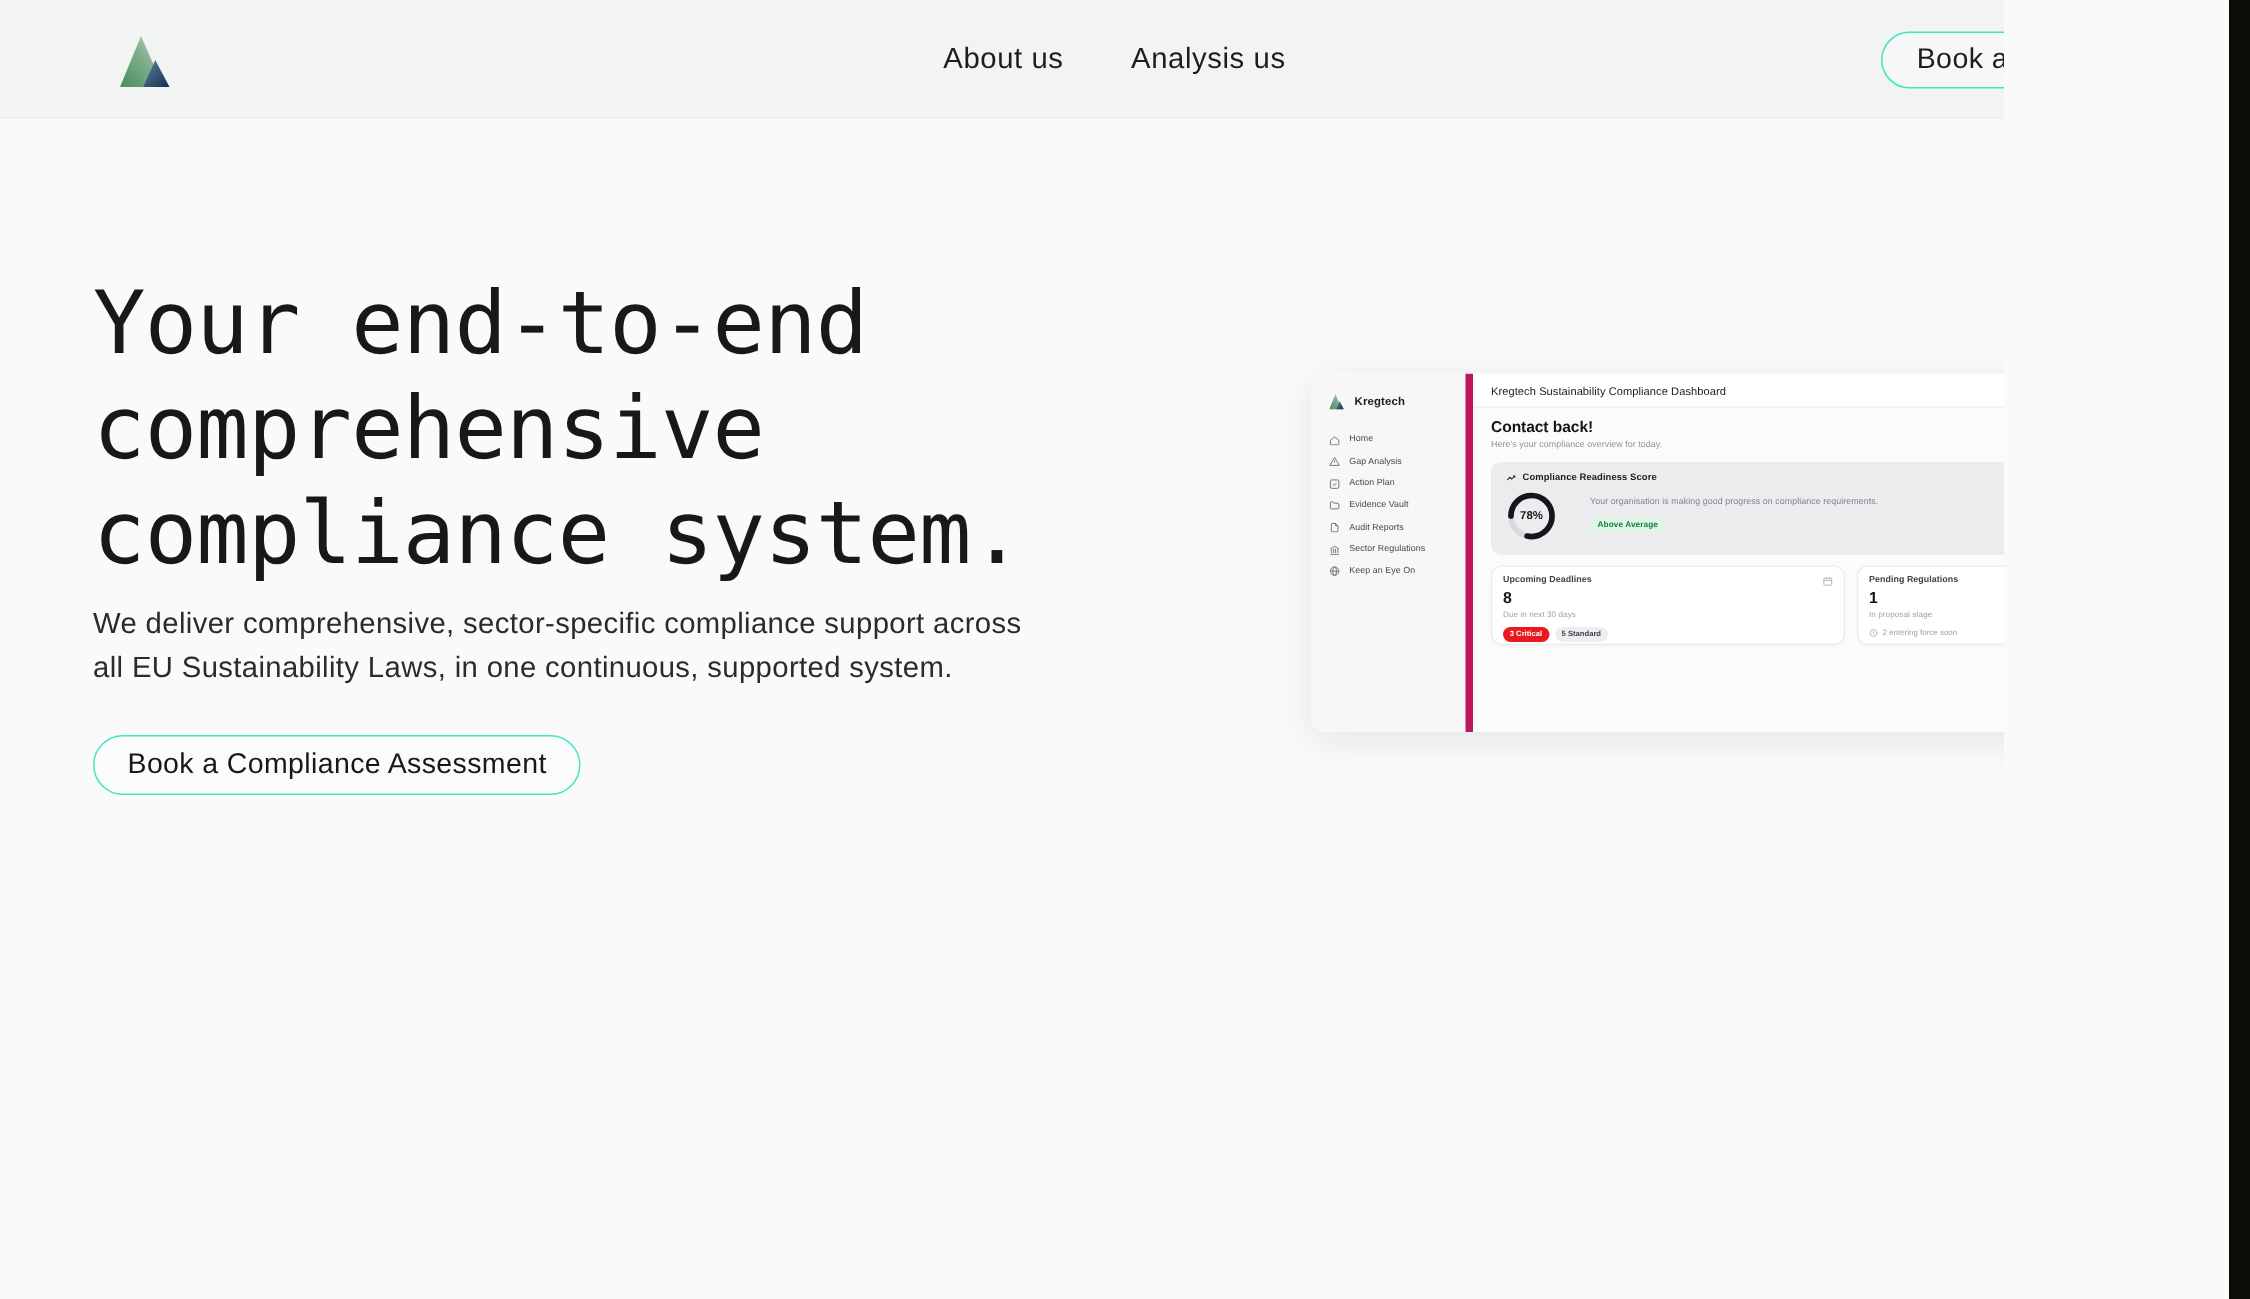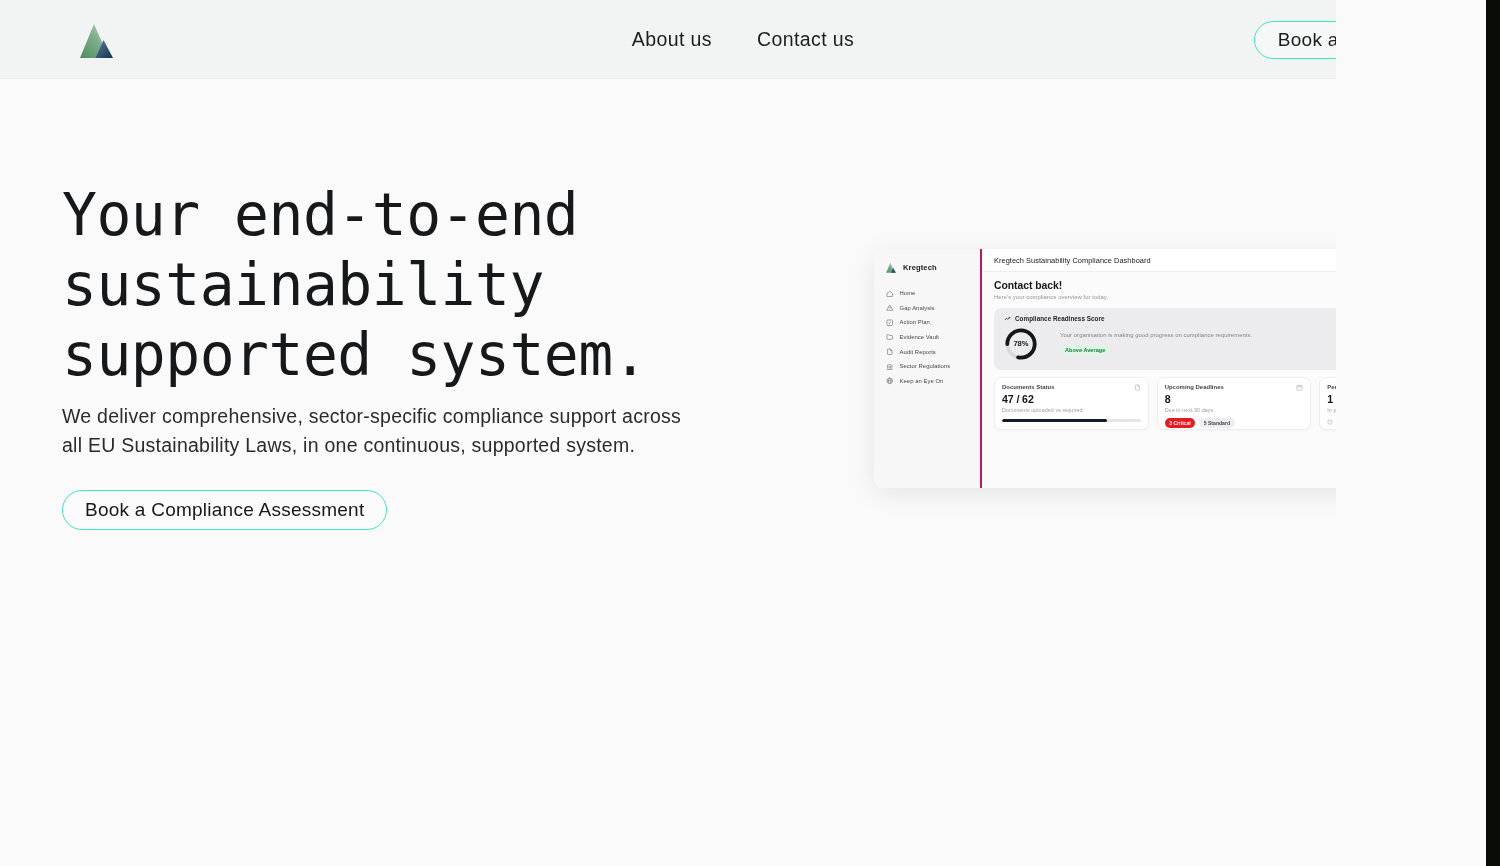--- a/index.html
+++ b/index.html
@@ -156,21 +156,21 @@
     box-shadow: 0 6px 26px rgba(20, 25, 35, 0.09);
   }
 
   .dash-sidebar {
     position: absolute;
     left: 0;
     top: 0;
     width: 108px;
     height: 239px;
     background: #f7f7f8;
-    border-right: 2px solid #be185d;
+    border-right: 5px solid #be185d;
     padding: 12px 9px;
   }
 
   .dash-brand {
     display: flex;
     align-items: center;
     gap: 5px;
     margin-bottom: 12px;
     padding-left: 2px;
   }
@@ -475,28 +475,28 @@
             <stop offset="100%" stop-color="#16304f"></stop>
           </linearGradient>
         </defs>
         <path d="M17 6 L32 40 L3 40 Z" fill="url(#gLeft)"></path>
         <path d="M26.5 22 L36 40 L18.5 40 Z" fill="url(#gRight)"></path>
       </svg>
     </div>
 
     <nav class="nav-links">
       <a class="nav-link">About us</a>
-      <a class="nav-link">Contact us</a>
+      <a class="nav-link">Analysis us</a>
     </nav>
 
     <button class="book-call-btn">Book a call</button>
   </header>
 
   <section class="hero-left">
-    <h1 class="hero-title">Your end-to-end sustainability supported system.</h1>
+    <h1 class="hero-title">Your end-to-end comprehensive compliance system.</h1>
     <p class="hero-sub">We deliver comprehensive, sector-specific compliance support across all EU Sustainability Laws, in one continuous, supported system.</p>
     <button class="hero-cta">Book a Compliance Assessment</button>
   </section>
 
   <section class="dash-frame">
 
     <aside class="dash-sidebar">
       <div class="dash-brand">
         <svg class="dash-brand-mark" viewBox="0 0 42 44">
           <path d="M17 6 L32 40 L3 40 Z" fill="url(#gLeft)"></path>
@@ -625,36 +625,20 @@
             </div>
             <div class="score-text-col">
               <div class="score-desc">Your organisation is making good progress on compliance requirements.</div>
               <span class="score-badge">Above Average</span>
             </div>
           </div>
         </div>
 
         <div class="stat-row">
 
-          <div class="stat-card">
-            <div class="stat-head">
-              <span class="stat-title">Documents Status</span>
-              <span class="stat-ico">
-                <svg viewBox="0 0 24 24" fill="none" stroke="currentColor" stroke-width="2">
-                    <path d="M14 3H7a2 2 0 0 0-2 2v14a2 2 0 0 0 2 2h10a2 2 0 0 0 2-2V8z"></path>
-                    <path d="M14 3v5h5"></path>
-                  </svg>
-              </span>
-            </div>
-            <div class="stat-value">47 / 62</div>
-            <div class="stat-caption">Documents uploaded vs required</div>
-            <div class="progress-track">
-              <div class="progress-fill" id="docProgress" style="width: 76%; background: rgb(18, 27, 46);"></div>
-            </div>
-          </div>
 
           <div class="stat-card">
             <div class="stat-head">
               <span class="stat-title">Upcoming Deadlines</span>
               <span class="stat-ico">
                 <svg viewBox="0 0 24 24" fill="none" stroke="currentColor" stroke-width="2">
                     <rect x="3" y="5" width="18" height="16" rx="2"></rect>
                     <path d="M3 10h18M8 3v4M16 3v4"></path>
                   </svg>
               </span>

